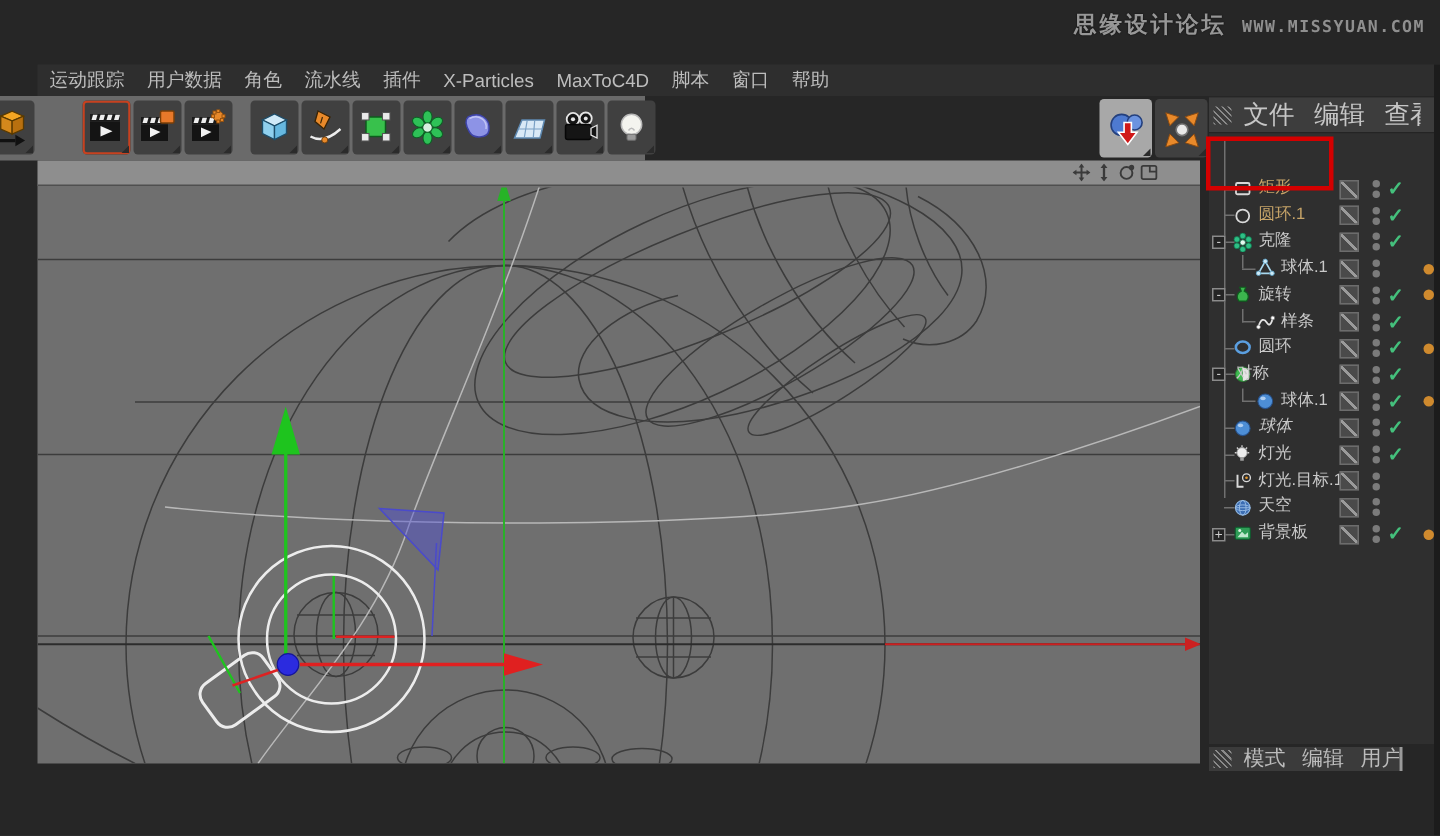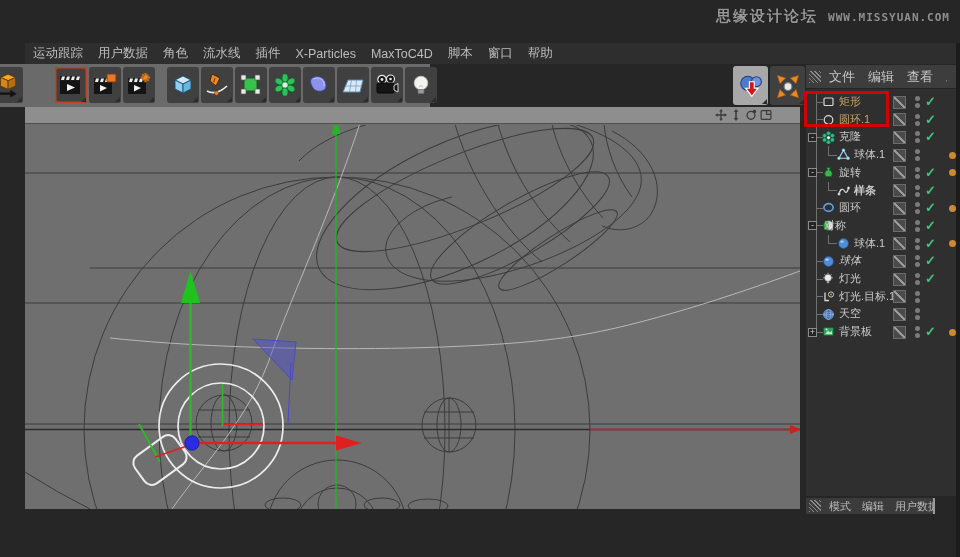--- a/index.html
+++ b/index.html
@@ -35,24 +35,24 @@
   .vp-controls svg{display:block;}
   .vp-canvas{position:absolute;left:0;top:18px;}
 
   
   .om-panel{position:absolute;left:806px;top:65px;width:150px;height:431px;background:#2f2f2f;}
   .panel-header{position:relative;height:24px;background:#3d3d3d;border-bottom:1px solid #242424;
                 display:flex;align-items:center;}
   .grip{width:12px;height:12px;margin:0 8px 0 3px;flex:none;
         background-image:repeating-linear-gradient(45deg,#8a8a8a 0 1px,transparent 1px 3px);}
   .panel-menu{display:flex;gap:13px;overflow:hidden;white-space:nowrap;}
-  .panel-menu-item{font-size:13px;color:#c6c6c6;}
+  .panel-menu-item{font-size:17px;color:#c6c6c6;}
   .om-rows{position:absolute;left:0;top:28px;width:150px;}
   .rail{position:absolute;left:10px;top:0;width:1px;background:#707070;}
-  .om-row{position:absolute;left:0;width:150px;height:17.7px;}
+  .om-row{position:absolute;left:0;width:150px;height:17.7px;margin-top:24px;}
   .tee{position:absolute;left:10px;top:8.6px;width:7px;height:1px;background:#707070;}
   .elbow-v{position:absolute;left:22px;top:0;width:1px;height:9.2px;background:#707070;}
   .elbow-h{position:absolute;left:22px;top:8.6px;width:9px;height:1px;background:#707070;}
   .expand-box{position:absolute;left:2px;top:4.5px;width:9px;height:9px;background:#242424;
         border:1px solid #8b8b8b;color:#d0d0d0;font-size:9px;line-height:6.5px;text-align:center;}
   .obj-icon{position:absolute;top:2.3px;width:13px;height:13px;}
   .obj-icon svg{display:block;}
   .obj-label{position:absolute;top:0;font-size:11px;line-height:17.7px;color:#c9c9c9;white-space:nowrap;}
   .obj-label.selected{color:#c7a468;}
   .hatch{position:absolute;left:87px;top:2.5px;width:13px;height:13px;background:#4a4a4a;border:1px solid #6c6c6c;
@@ -61,21 +61,21 @@
   .vdots i{position:absolute;left:0;width:5px;height:5px;border-radius:50%;background:#7b7b7b;}
   .vdots i.t{top:1px;} .vdots i.b{top:8px;}
   .check{position:absolute;left:119px;top:0;font-size:13px;line-height:17.7px;font-weight:bold;color:#44c07c;}
   .edge-dot{position:absolute;left:143px;top:5.5px;width:7px;height:7px;border-radius:50%;background:#cf8a2e;}
 
   .right-edge{position:absolute;left:956px;top:43px;width:4px;height:514px;background:#1c1c1c;}
 
   
   .am-header{position:absolute;left:806px;top:498px;width:127px;height:16px;background:#3b3b3b;
              display:flex;align-items:center;overflow:hidden;}
-  .am-header .panel-menu-item{font-size:11px;color:#bcbcbc;}
+  .am-header .panel-menu-item{font-size:14px;color:#bcbcbc;}
   .am-edge{position:absolute;left:933px;top:498px;width:2px;height:16px;background:#9a9a9a;}
 
   
   .red-annotation{position:absolute;left:804px;top:91px;width:85px;height:36px;border:3px solid #d40000;z-index:60;}
 
   .rt-buttons{position:absolute;left:733px;top:66px;display:flex;gap:2px;}
   .rt-buttons .tile{width:35px;height:39px;}
 </style>
 </head>
 <body>
@@ -451,21 +451,21 @@
         <div class="om-row" style="top: 88.5px;">
           <div class="elbow-v"></div>
           <div class="elbow-h"></div>
           <span class="obj-icon" style="left: 31px;">
             <svg width="13" height="13" viewBox="0 0 13 13">
               <path d="M2,10 C3.5,4 6,4.5 7.5,7 C9,9.5 10.5,8.5 11.5,4" fill="none" stroke="#e3e3e3" stroke-width="1.2"></path>
               <circle cx="2" cy="10" r="1.3" fill="#fff" stroke="#777" stroke-width="0.5"></circle>
               <circle cx="11.5" cy="4" r="1.3" fill="#fff" stroke="#777" stroke-width="0.5"></circle>
             </svg>
           </span>
-          <span class="obj-label" style="left: 48px; font-weight: bold;">样条</span>
+          <span class="obj-label" style="left: 48px;">样条</span>
           <div class="hatch"></div>
           <div class="vdots">
             <i class="t"></i>
             <i class="b"></i>
           </div>
           <span class="check">✓</span>
         </div>
         <div class="om-row" style="top: 106.2px;">
           <div class="tee"></div>
           <span class="obj-icon" style="left: 16px;">

